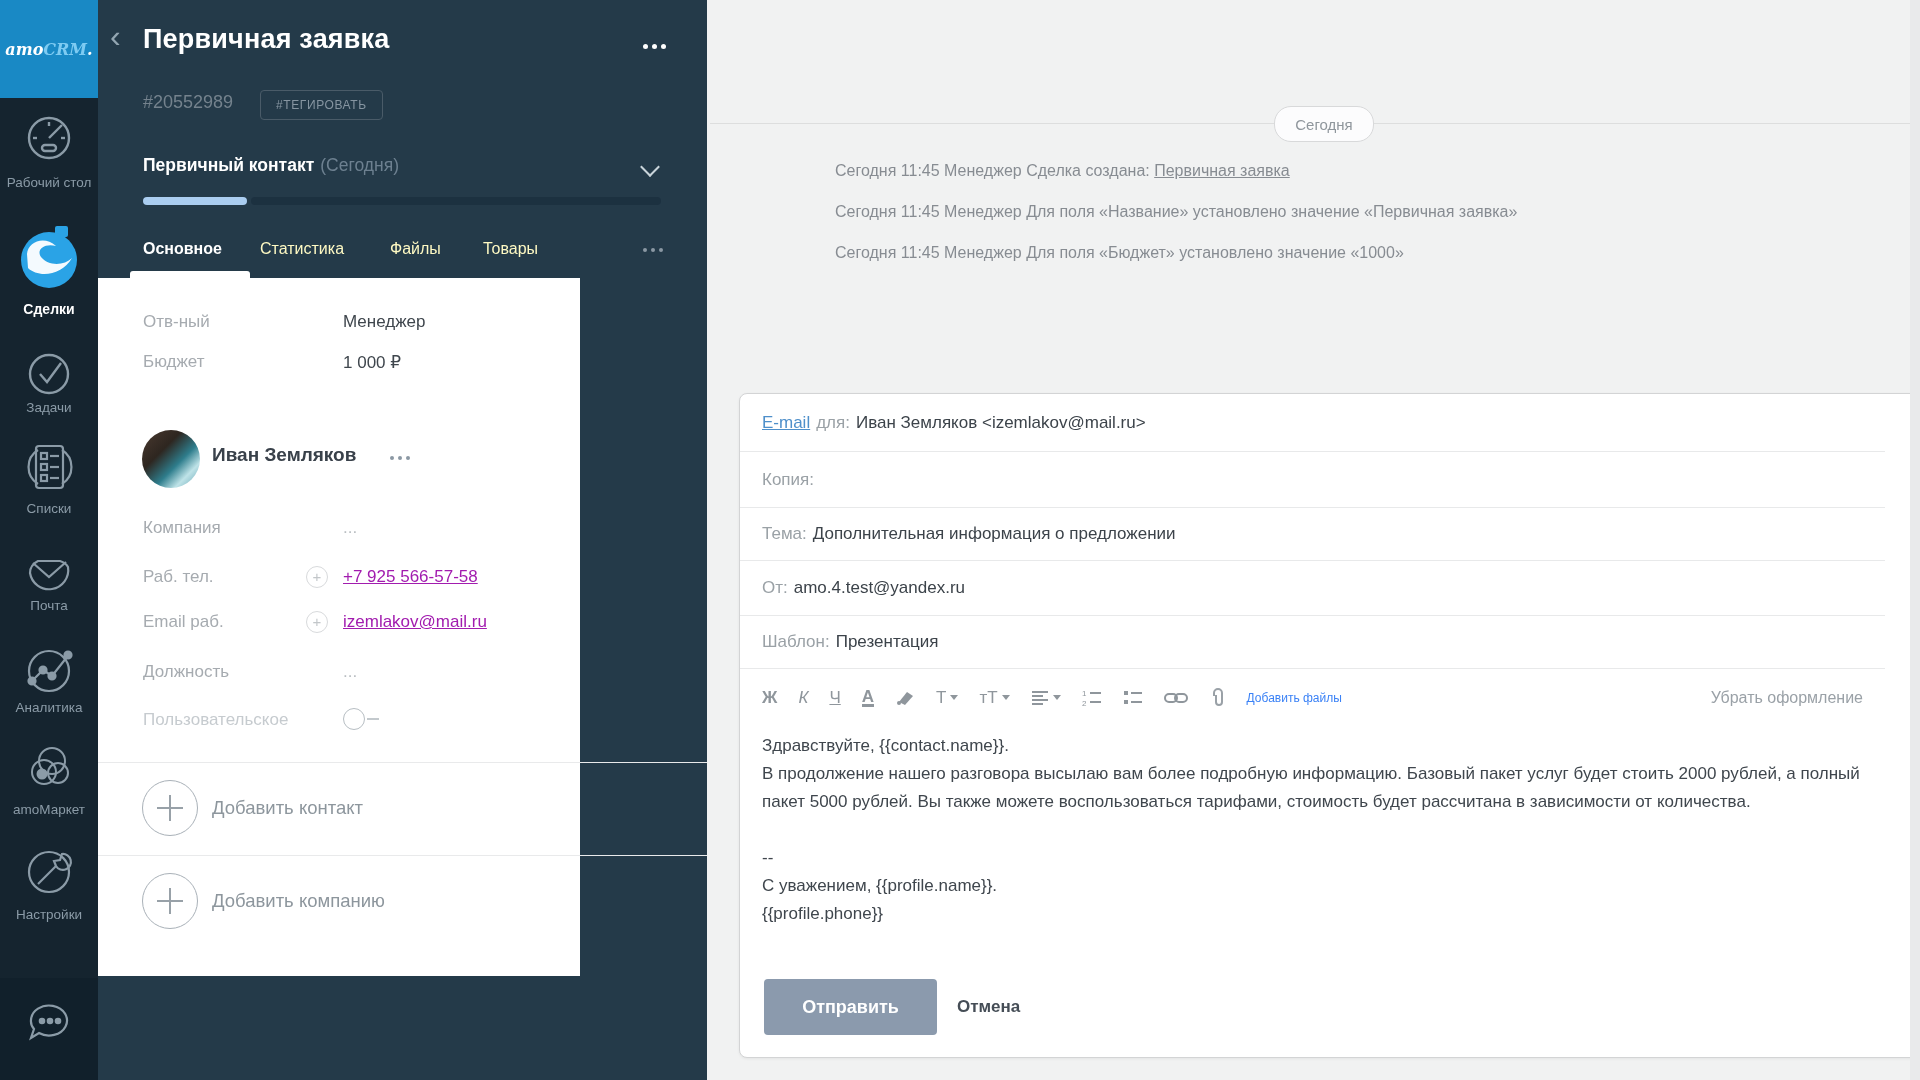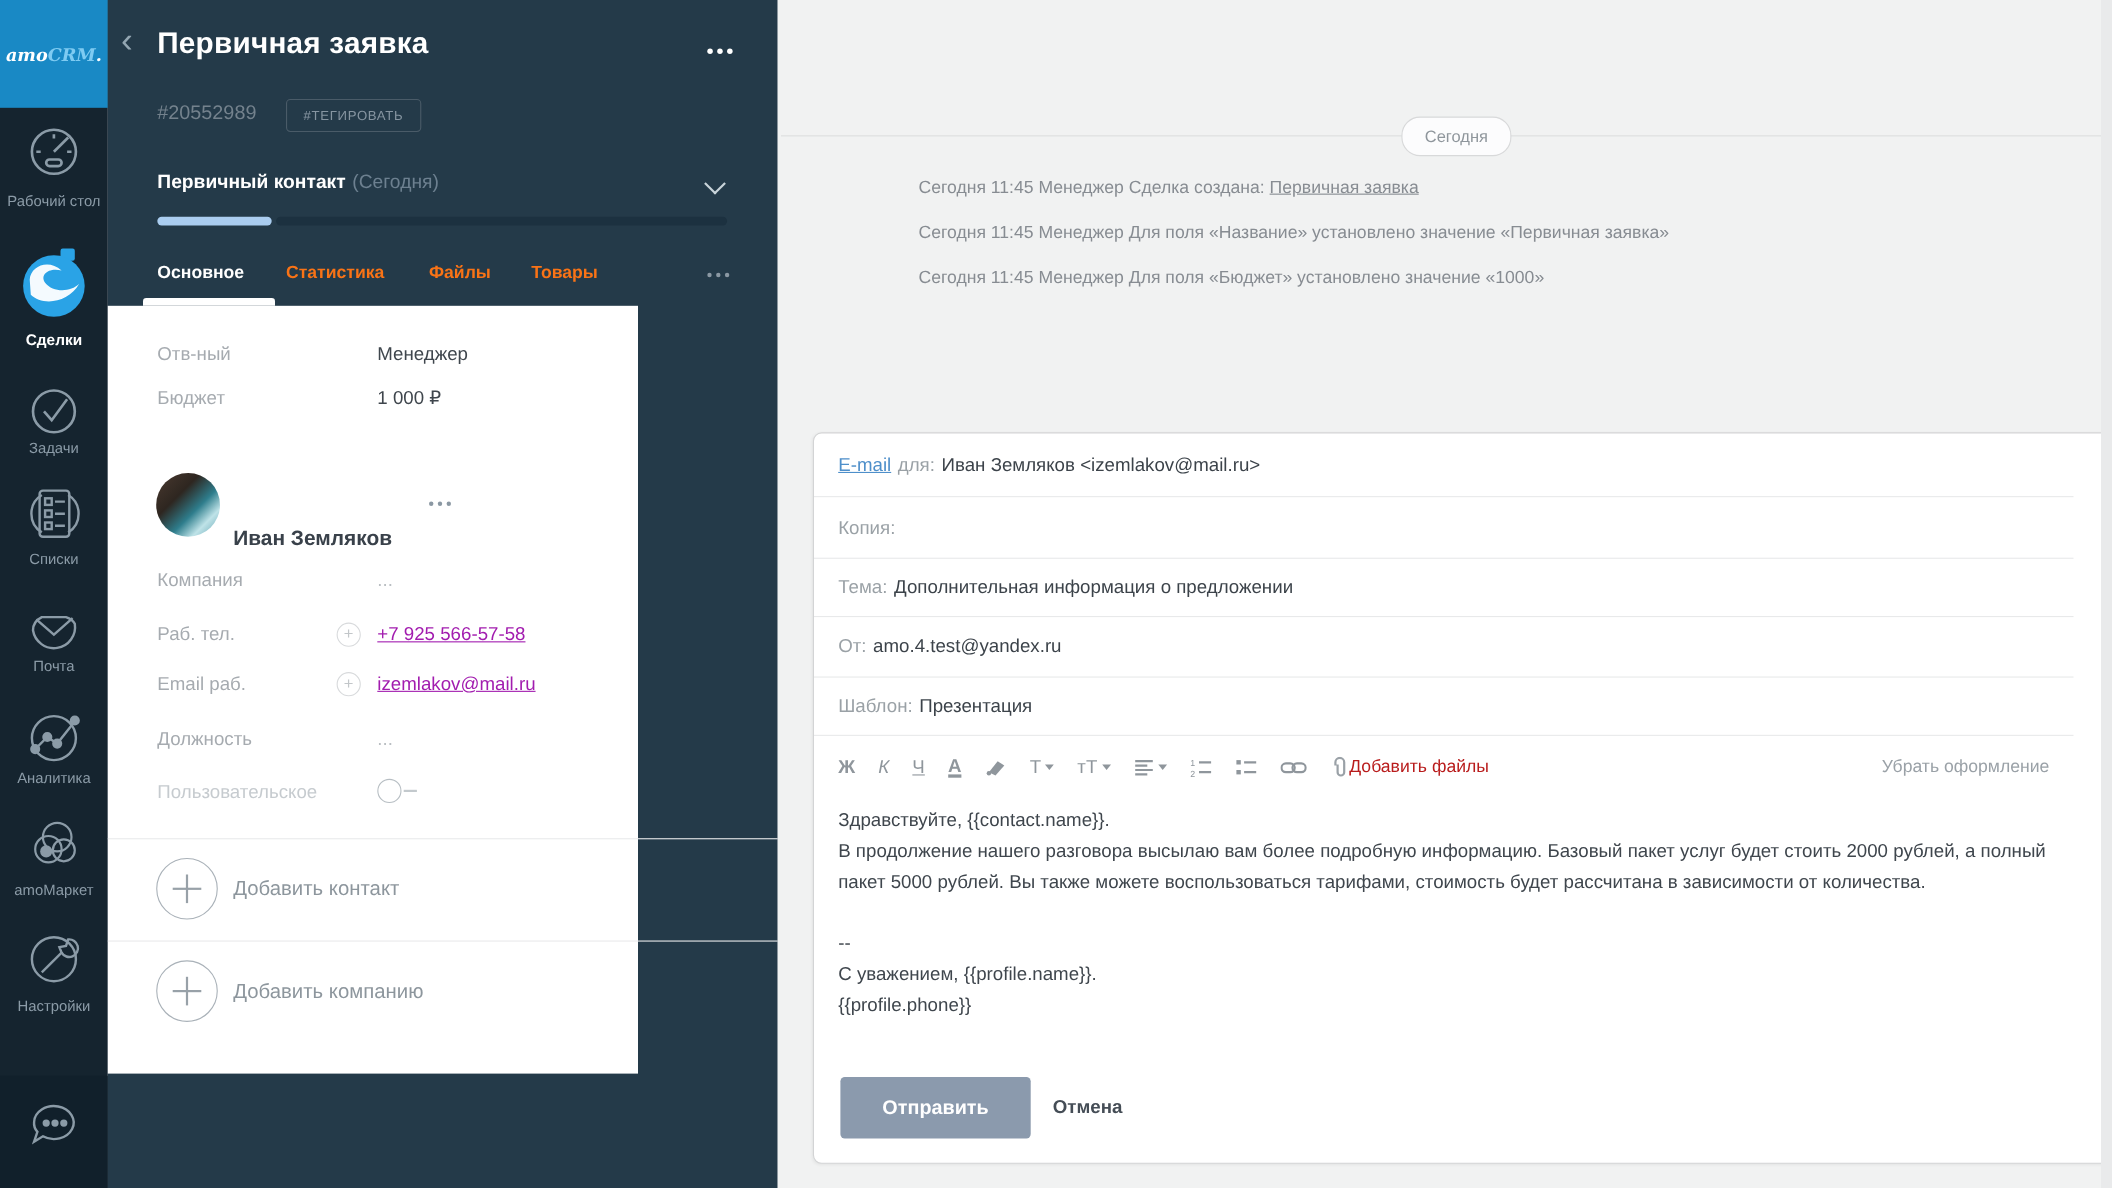--- a/index.html
+++ b/index.html
@@ -27,32 +27,32 @@
   .dots.gray i{background:#8b98a3;width:4px;height:4px;}
   #deal-id{left:45px;top:92px;color:#74828d;font-size:18px;}
   #tag-btn{left:162px;top:90px;padding:7px 15px;border:1px solid #4a5b68;border-radius:4px;
            color:#8695a1;font-size:12px;letter-spacing:.6px;cursor:pointer;}
   #stage-name{left:45px;top:155px;font-size:17.5px;color:#fff;font-weight:bold;}
   #stage-name .period{color:#6d8090;font-weight:normal;margin-left:6px;}
   .chev{width:12px;height:12px;border-right:2px solid #c9d4da;border-bottom:2px solid #c9d4da;transform:rotate(45deg);cursor:pointer;}
   #progress{left:45px;top:197px;width:518px;height:8px;display:flex;}
   #progress .fill{height:8px;background:#aacdf0;border-radius:4px;}
   #progress .rest{height:8px;background:#1c3140;border-radius:4px;flex:1;margin-left:4px;}
-  .tab{top:240px;font-size:16px;color:#f97316;cursor:pointer;font-weight:bold;}
+  .tab{top:240px;font-size:16px;color:#fef9c3;cursor:pointer;}
   .tab.active{color:#fff;font-weight:bold;}
   #tab-indicator{left:32px;top:271px;width:120px;height:7px;background:#fff;border-radius:3px 3px 0 0;}
   #panel-white{left:0;top:278px;width:482px;height:698px;background:#fff;}
   .f-label{left:45px;font-size:17px;color:#a6abb0;}
   .f-value{left:245px;font-size:17px;color:#3f464d;}
   .f-link{left:245px;font-size:17px;color:#a21caf;text-decoration:underline;cursor:pointer;}
   .plus-mini{left:208px;width:20px;height:20px;border:1px solid #d8dadc;border-radius:50%;color:#c2c6c9;
              font-size:15px;line-height:19px;text-align:center;cursor:pointer;}
   #avatar{left:44px;top:152px;width:58px;height:58px;border-radius:50%;
           background:linear-gradient(135deg,#4a3a30 0%,#2e2620 35%,#2e7d8c 60%,#bfe3e8 78%,#5d9fae 100%);}
-  #contact-name{left:114px;top:166px;font-size:19px;font-weight:bold;color:#39414a;margin-top:35px;}
+  #contact-name{left:114px;top:166px;font-size:19px;font-weight:bold;color:#39414a;}
   .toggle{left:245px;width:20px;height:20px;border:1px solid #b7bec3;border-radius:50%;cursor:pointer;}
   .toggle-dash{left:269px;width:12px;height:0;border-top:2px solid #c3c9cd;}
   .divider{left:0;width:609px;height:1px;background:#e9eaeb;}
   .add-circle{left:44px;width:54px;height:54px;border:1px solid #a9b1b8;border-radius:50%;cursor:pointer;}
   .add-circle:before{content:"";position:absolute;left:14px;top:26px;width:26px;height:1.5px;background:#98a1a8;}
   .add-circle:after{content:"";position:absolute;left:26px;top:14px;width:1.5px;height:26px;background:#98a1a8;}
   .add-label{left:114px;font-size:18.5px;color:#8d969d;cursor:pointer;}
 
   
   #main{left:707px;top:0;width:1213px;height:1080px;background:#f1f2f2;}
@@ -75,21 +75,21 @@
   #email-link{color:#4e8fca;text-decoration:underline;cursor:pointer;}
   #tpl-chev{right:40px;top:248px;}
   .chev.gray{border-color:#7a8288;width:10px;height:10px;border-width:1.5px;}
   #toolbar{left:0;top:275px;width:1145px;height:57px;display:flex;align-items:center;padding:0 22px;box-sizing:border-box;color:#8f969c;}
   .ticon{margin-right:21px;font-size:17px;color:#8f969c;cursor:pointer;display:inline-flex;align-items:center;}
   .ticon.b{font-weight:bold;}
   .ticon.i{font-style:italic;}
   .ticon.u{text-decoration:underline;}
   .ticon.colorA{font-weight:bold;border-bottom:3px solid #8f969c;line-height:15px;}
   .caret{width:0;height:0;border-left:4px solid transparent;border-right:4px solid transparent;border-top:5px solid #8f969c;margin-left:4px;}
-  #attach-label{font-size:16px;color:#b91c1c;margin-left:0;cursor:pointer;}
+  #attach-label{font-size:12px;color:#3b82f6;margin-left:20px;cursor:pointer;}
   #clear-format{margin-left:auto;font-size:16px;color:#9aa1a7;cursor:pointer;}
   #body-text{left:22px;top:338px;width:1100px;font-size:17px;line-height:28px;color:#3f464d;}
   .body-line{min-height:28px;}
   #send-btn{left:24px;top:585px;width:173px;height:56px;background:#8b9aad;border:none;border-radius:4px;
             color:#fff;font-size:18px;font-weight:bold;cursor:pointer;font-family:"Liberation Sans","DejaVu Sans",sans-serif;}
   #cancel-btn{left:217px;top:603px;font-size:17px;font-weight:bold;color:#454d56;cursor:pointer;}
   #card-scroll{right:8px;top:165px;width:7px;height:490px;background:#e2e3e5;border-radius:4px;}
   #page-scroll{left:1910px;top:0;width:10px;height:1080px;background:#e9eaeb;}
   svg{display:block;}
 </style>

